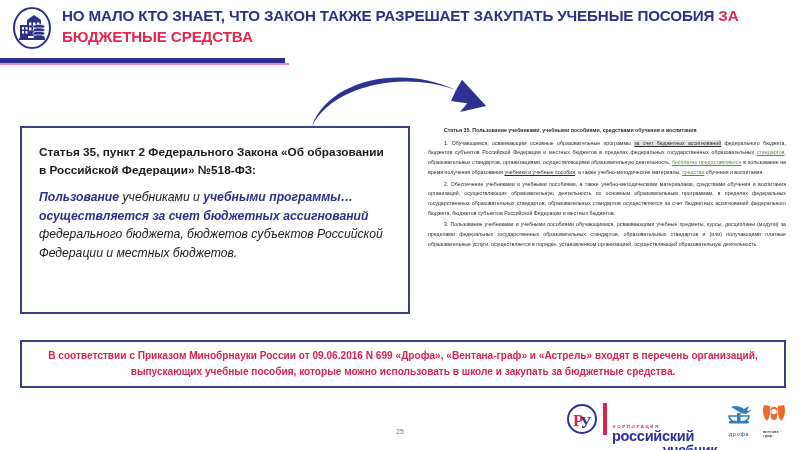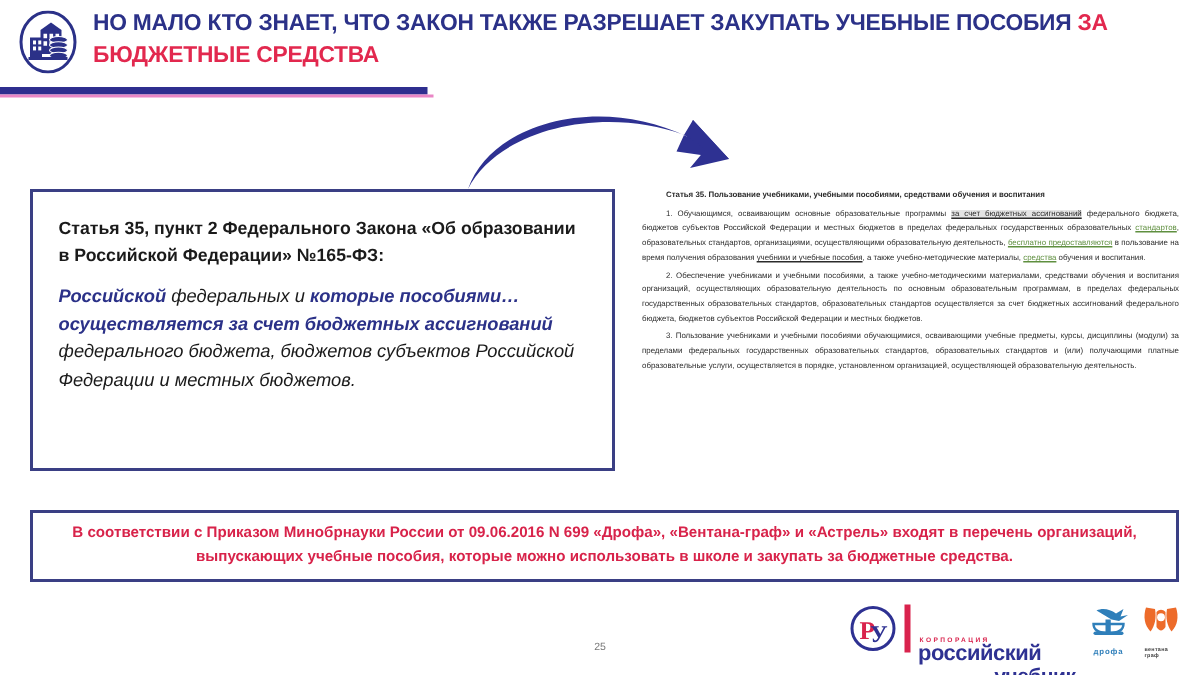--- a/index.html
+++ b/index.html
@@ -259,24 +259,24 @@
 <div class="arrow-wrap">
   <svg viewBox="0 0 190 62" width="190" height="62">
     <path d="M2,58 C22,18 92,2 146,22 L141,33 L176,38 L152,12 L148,23 C90,-5 18,13 2,58 Z" fill="#2e3192"></path>
     <path d="M146,22 C152,25 156,28 160,32 L150,44 L176,38 L152,12 Z" fill="#2e3192"></path>
   </svg>
 </div>
 
 <div class="quote-box">
   <div class="quote-head">
     <span>Статья 35, пункт 2 Федерального Закона «Об образовании</span><br>
-    <span>в Российской Федерации» №165-ФЗ:</span>
+    <span>в Российской Федерации» №518-ФЗ:</span>
   </div>
   <div class="quote-body">
-    <span class="q-strong">Российской</span><span> федеральных и </span><span class="q-strong">которые пособиями…</span> <span class="q-strong">осуществляется за счет бюджетных ассигнований</span><span> федерального бюджета, бюджетов субъектов Российской Федерации и местных бюджетов.</span>
+    <span class="q-strong">Пользование</span><span> учебниками и </span><span class="q-strong">учебными программы…</span> <span class="q-strong">осуществляется за счет бюджетных ассигнований</span><span> федерального бюджета, бюджетов субъектов Российской Федерации и местных бюджетов.</span>
   </div>
 </div>
 
 <div class="law-text">
   <div class="law-title">Статья 35. Пользование учебниками, учебными пособиями, средствами обучения и воспитания</div>
   <div class="law-p"><span>1. Обучающимся, осваивающим основные образовательные программы </span><span class="u-gray">за счет бюджетных ассигнований</span><span> федерального бюджета, бюджетов субъектов Российской Федерации и местных бюджетов в пределах федеральных государственных образовательных </span><span class="u-green">стандартов</span><span>, образовательных стандартов, организациями, осуществляющими образовательную деятельность, </span><span class="u-green">бесплатно предоставляются</span><span> в пользование на время получения образования </span><span class="u-plain">учебники и учебные пособия</span><span>, а также учебно-методические материалы, </span><span class="u-green">средства</span><span> обучения и воспитания.</span></div>
   <div class="law-p">2. Обеспечение учебниками и учебными пособиями, а также учебно-методическими материалами, средствами обучения и воспитания организаций, осуществляющих образовательную деятельность по основным образовательным программам, в пределах федеральных государственных образовательных стандартов, образовательных стандартов осуществляется за счет бюджетных ассигнований федерального бюджета, бюджетов субъектов Российской Федерации и местных бюджетов.</div>
   <div class="law-p">3. Пользование учебниками и учебными пособиями обучающимися, осваивающими учебные предметы, курсы, дисциплины (модули) за пределами федеральных государственных образовательных стандартов, образовательных стандартов и (или) получающими платные образовательные услуги, осуществляется в порядке, установленном организацией, осуществляющей образовательную деятельность.</div>
 </div>
 

